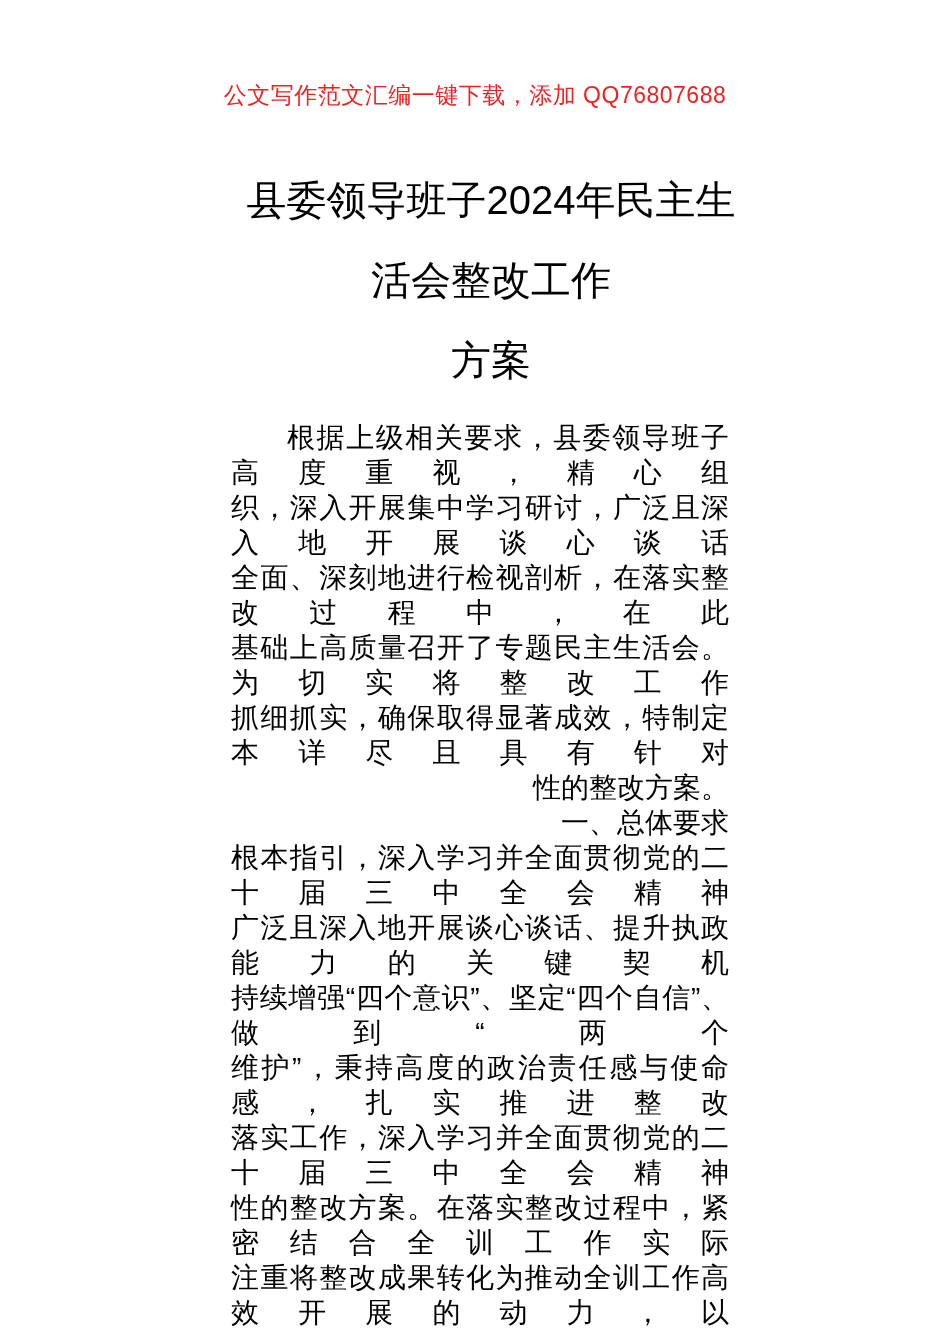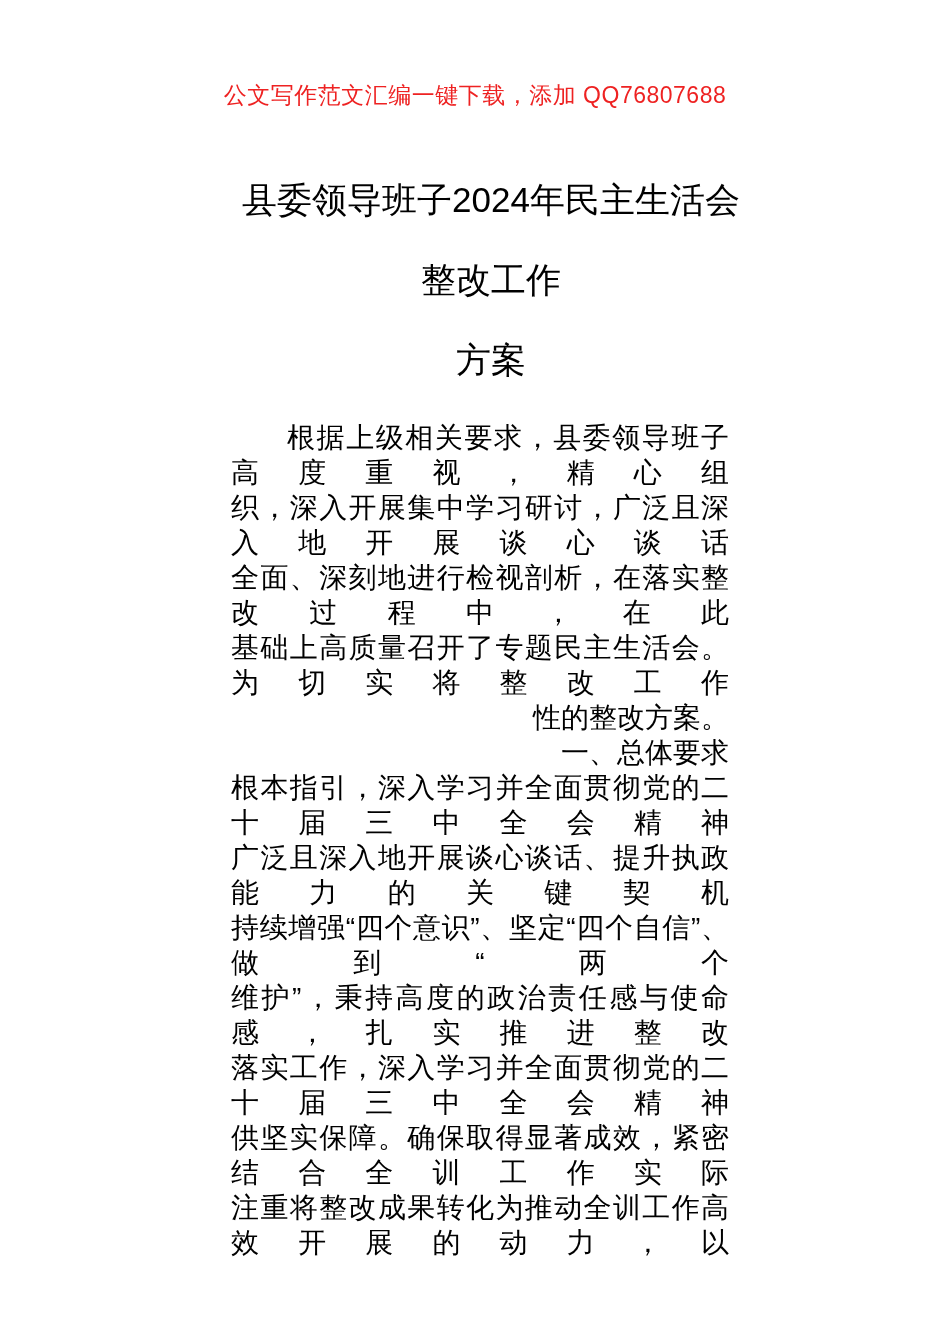--- a/index.html
+++ b/index.html
@@ -22,21 +22,21 @@
     text-align: center;
     font-size: 23px;
     line-height: 30px;
     color: #ee2222;
     letter-spacing: 0.5px;
   }
   .doc-title {
     margin-top: 50px;
     padding: 0 120px;
     text-align: center;
-    font-size: 35px;
+    font-size: 40px;
     line-height: 80px;
     font-weight: 400;
     color: #000000;
     margin-left: 32px;
   }
   .doc-body {
     margin-top: 20px;
     padding-left: 142px;
     padding-right: 132px;
     font-size: 28px;
@@ -66,24 +66,25 @@
   <div class="doc-title">
     <div>县委领导班子2024年民主生活会整改工作</div>
     <div>方案</div>
   </div>
 
   <div class="doc-body">
       <div class="line first just">根据上级相关要求，县委领导班子高度重视，精心组</div>
       <div class="line just">织，深入开展集中学习研讨，广泛且深入地开展谈心谈话</div>
       <div class="line just">全面、深刻地进行检视剖析，在落实整改过程中，在此</div>
       <div class="line just">基础上高质量召开了专题民主生活会。为切实将整改工作</div>
+      <div class="line just">抓细抓实，确保取得显著成效，特制定本详尽且具有针对</div>
       <div class="line">性的整改方案。</div>
       <div class="line first">一、总体要求</div>
       <div class="line just">根本指引，深入学习并全面贯彻党的二十届三中全会精神</div>
       <div class="line just">广泛且深入地开展谈心谈话、提升执政能力的关键契机</div>
       <div class="line just">持续增强“四个意识”、坚定“四个自信”、做到“两个</div>
       <div class="line just">维护”，秉持高度的政治责任感与使命感，扎实推进整改</div>
       <div class="line just">落实工作，深入学习并全面贯彻党的二十届三中全会精神</div>
-      <div class="line just">供坚实保障。确保取得显著成效，紧密结合全训工作实际</div>
+      <div class="line just">性的整改方案。在落实整改过程中，紧密结合全训工作实际</div>
       <div class="line just">注重将整改成果转化为推动全训工作高效开展的动力，以</div>
     </div>
 
 </div>
 
 </body></html>

